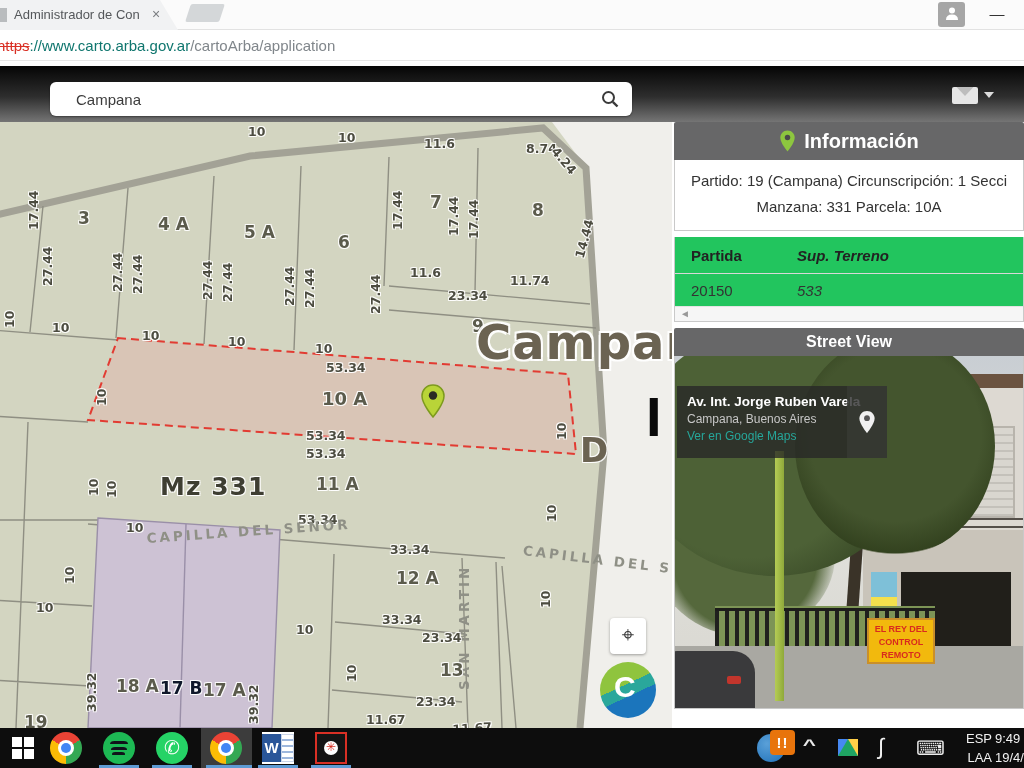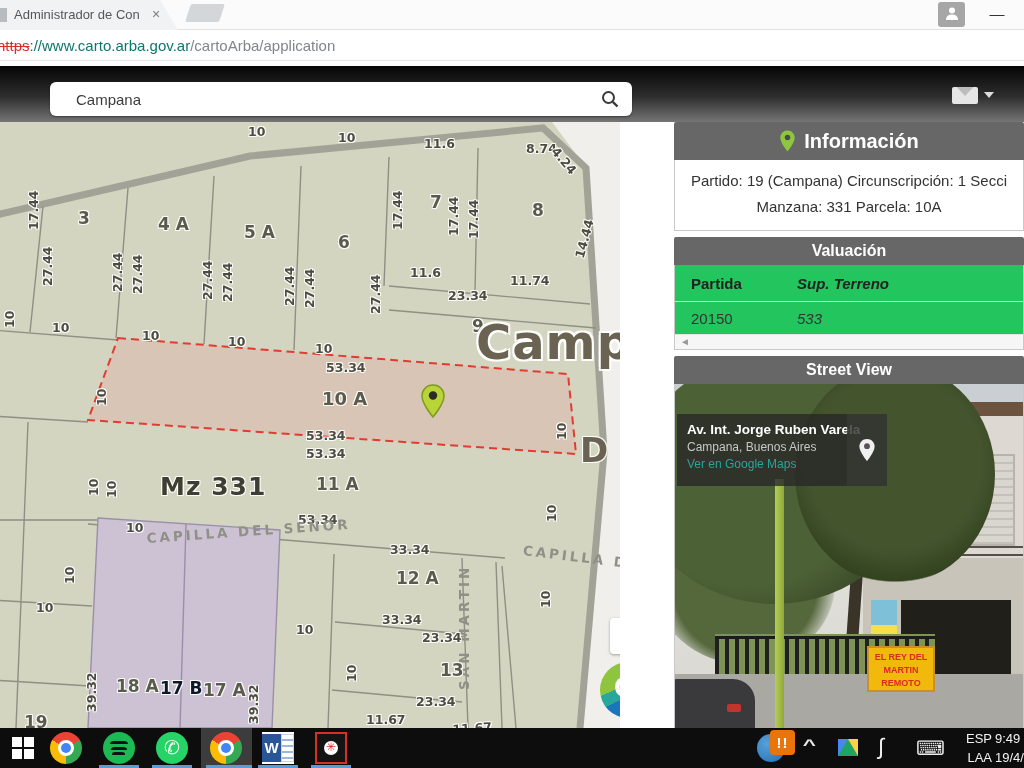--- a/index.html
+++ b/index.html
@@ -35,21 +35,21 @@
   #searchbox input { position:absolute; left:26px; top:0; width:500px; height:34px; border:0; outline:0; font-size:15px; color:#3c3c3c;
     font-family:"Liberation Sans",sans-serif; background:transparent;}
   .search-icon { position:absolute; right:12px; top:7px; }
   .mail-wrap { position:absolute; left:952px; top:18px; width:44px; height:22px; }
   .mail-env { position:absolute; left:0; top:3px; width:26px; height:17px; background:#e6e6e6; border-radius:2px; overflow:hidden;}
   .mail-env:before { content:""; position:absolute; left:-4px; top:-9px; width:34px; height:18px; background:#bdbdbd;
     transform:rotate(0deg); clip-path:polygon(0 0,100% 0,50% 100%); }
   .mail-caret { position:absolute; left:32px; top:8px; width:0; height:0; border-left:5px solid transparent; border-right:5px solid transparent; border-top:6px solid #dcdcdc; }
 
   
-  #map { position:absolute; left:0; top:122px; width:620px; height:606px; background:#d3d5c1; overflow:hidden;padding-left:48px; }
+  #map { position:absolute; left:0; top:122px; width:672px; height:606px; background:#d3d5c1; overflow:hidden;padding-left:48px; }
   #map svg.base { position:absolute; left:0; top:0; }
   .lbl { position:absolute; font-family:"DejaVu Sans",sans-serif; font-size:12.5px; font-weight:bold; color:#4c4c40;
     white-space:nowrap; transform-origin:0 0;
     text-shadow:1px 1px 0 rgba(255,255,255,.85), -1px -1px 0 rgba(255,255,255,.85), 1px -1px 0 rgba(255,255,255,.85), -1px 1px 0 rgba(255,255,255,.85); }
   .lbl.big { font-size:17px; color:#5b5b4c; }
   .lbl.hl { font-size:18px;text-align:right; }
   .lbl.mag { color:#0f172a; }
   .lbl.mz { font-size:25px; color:#3e3e32; letter-spacing:1px; }
   .lbl.street { font-size:13.5px; color:#8f9086; letter-spacing:3px; text-shadow:none; }
   .lbl.city { font-size:48px; color:#6b6352; letter-spacing:1px;
@@ -304,23 +304,20 @@
         </svg>
       <span class="info-title">Información</span>
     </div>
     <div class="info-body">
       <div>Partido: 19 (Campana) Circunscripción: 1 Secci</div>
       <div>Manzana: 331 Parcela: 10A</div>
     </div>
 
     <div class="gap"></div>
 
-    <div class="panel-header small">
-      <span>Valuación</span>
-    </div>
     <div class="val-body">
       <div class="val-row head">
         <div class="val-c1">Partida</div>
         <div class="val-c2">Sup. Terreno</div>
       </div>
       <div class="val-row data">
         <div class="val-c1">20150</div>
         <div class="val-c2">533</div>
       </div>
       <div class="hscroll">
@@ -347,21 +344,21 @@
         <div class="sv-canopy1"></div>
         <div class="sv-canopy2"></div>
         <div class="sv-grass"></div>
         <div class="sv-fence"></div>
         <div class="sv-walk"></div>
         <div class="sv-pole"></div>
         <div class="sv-car"></div>
         <div class="sv-tail"></div>
         <div class="sv-sign">
           <div>EL REY DEL</div>
-          <div>MARTIN</div>
+          <div>CONTROL</div>
           <div>REMOTO</div>
         </div>
       </div>
       <div class="sv-overlay">
         <div class="sv-addrbox">
           <div class="sv-addr">Av. Int. Jorge Ruben Varela</div>
           <div class="sv-city">Campana, Buenos Aires</div>
           <div class="sv-link">Ver en Google Maps</div>
         </div>
         <div class="sv-pinbox">

